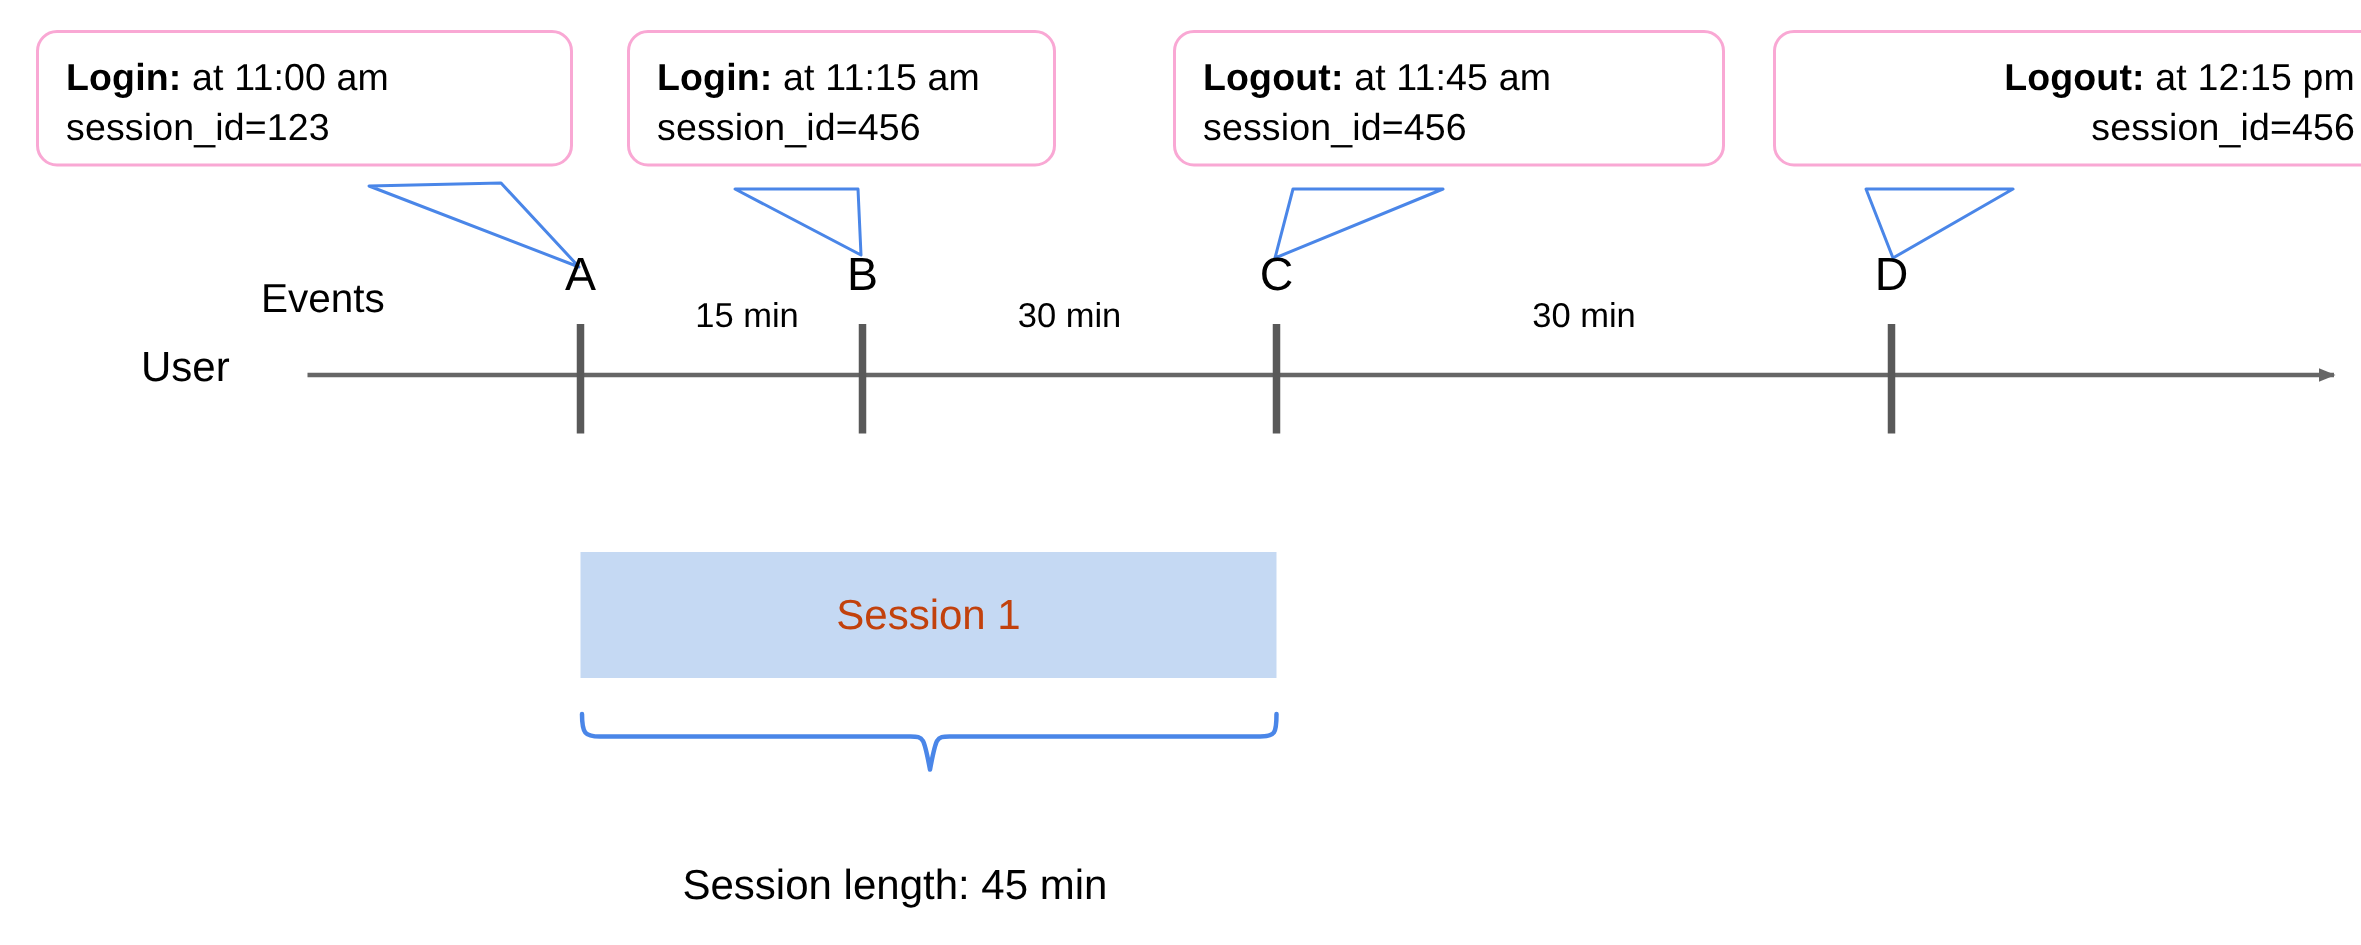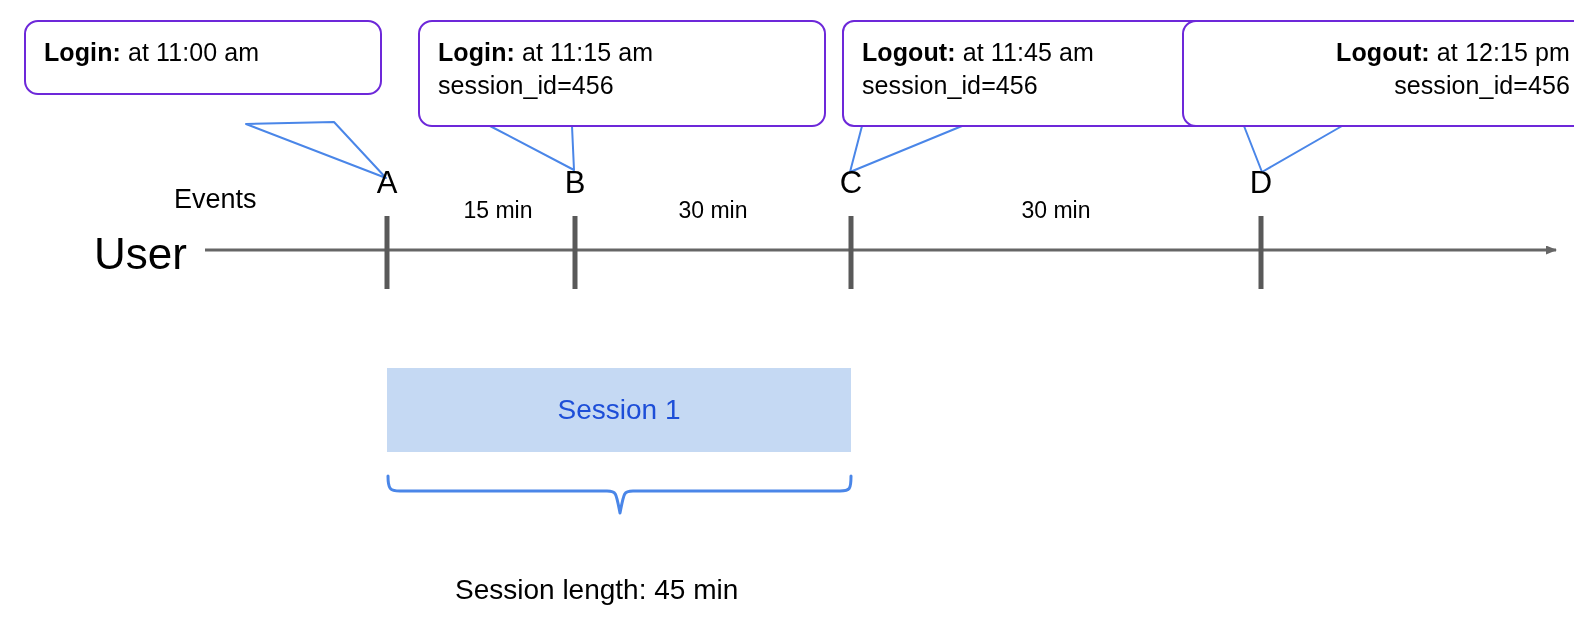--- a/index.html
+++ b/index.html
@@ -24,23 +24,23 @@
     left: 0;
     top: 0;
     width: 1574px;
     height: 630px;
   }
   
   .callout {
     position: absolute;
     box-sizing: border-box;
     background: #ffffff;
-    border: 2px solid #6d28d9;
+    border: 2px solid #f9a8d4;
     border-radius: 14px;
-    padding: 14px 18px 24px 18px;
+    padding: 14px 18px 8px 18px;
     line-height: 1.30;
     font-size: 25px;
     letter-spacing: 0.1px;
     z-index: 3;
   }
   .callout .line {
     display: block;
     white-space: nowrap;
   }
   .callout .evt {
@@ -49,41 +49,41 @@
   .callout .detail {
     font-weight: normal;
   }
   
   .lbl {
     position: absolute;
     white-space: nowrap;
     z-index: 4;
   }
   .lane-label {
-    font-size: 44px;
+    font-size: 28px;
   }
   .events-label {
     font-size: 27px;
   }
   .marker-label {
     font-size: 31px;
     text-align: center;
   }
   .gap-label {
     font-size: 23px;
     text-align: center;
   }
   .session-bar {
     position: absolute;
     background: #c5d9f3;
     display: flex;
     align-items: center;
     justify-content: center;
     font-size: 28px;
-    color: #1d4ed8;
+    color: #c2410c;
     z-index: 2;
   }
   .caption {
     position: absolute;
     font-size: 28px;
     white-space: nowrap;
     z-index: 4;
   }
 </style>
 </head>
@@ -120,31 +120,32 @@
              C 624 492, 624 491, 633 491
              L 840 491
              C 850 491, 851 489, 851 476" fill="none" stroke="#4a86e8" stroke-width="3" stroke-linecap="round" stroke-linejoin="round"></path>
   </svg>
 
   <div class="callout" style="left:24px; top:20px; width:358px;">
     <span class="line">
       <span class="evt">Login:</span>
       <span class="detail">at 11:00 am</span>
     </span>
+    <span class="line">session_id=123</span>
   </div>
 
-  <div class="callout" style="left:418px; top:20px; width:408px;">
+  <div class="callout" style="left:418px; top:20px; width:286px;">
     <span class="line">
       <span class="evt">Login:</span>
       <span class="detail">at 11:15 am</span>
     </span>
     <span class="line">session_id=456</span>
   </div>
 
-  <div class="callout" style="left:842px; top:20px; width:368px;border-radius:12px;">
+  <div class="callout" style="left:782px; top:20px; width:368px;">
     <span class="line">
       <span class="evt">Logout:</span>
       <span class="detail">at 11:45 am</span>
     </span>
     <span class="line">session_id=456</span>
   </div>
 
   <div class="callout" style="left:1182px; top:20px; width:408px;text-align:right;">
     <span class="line">
       <span class="evt">Logout:</span>

